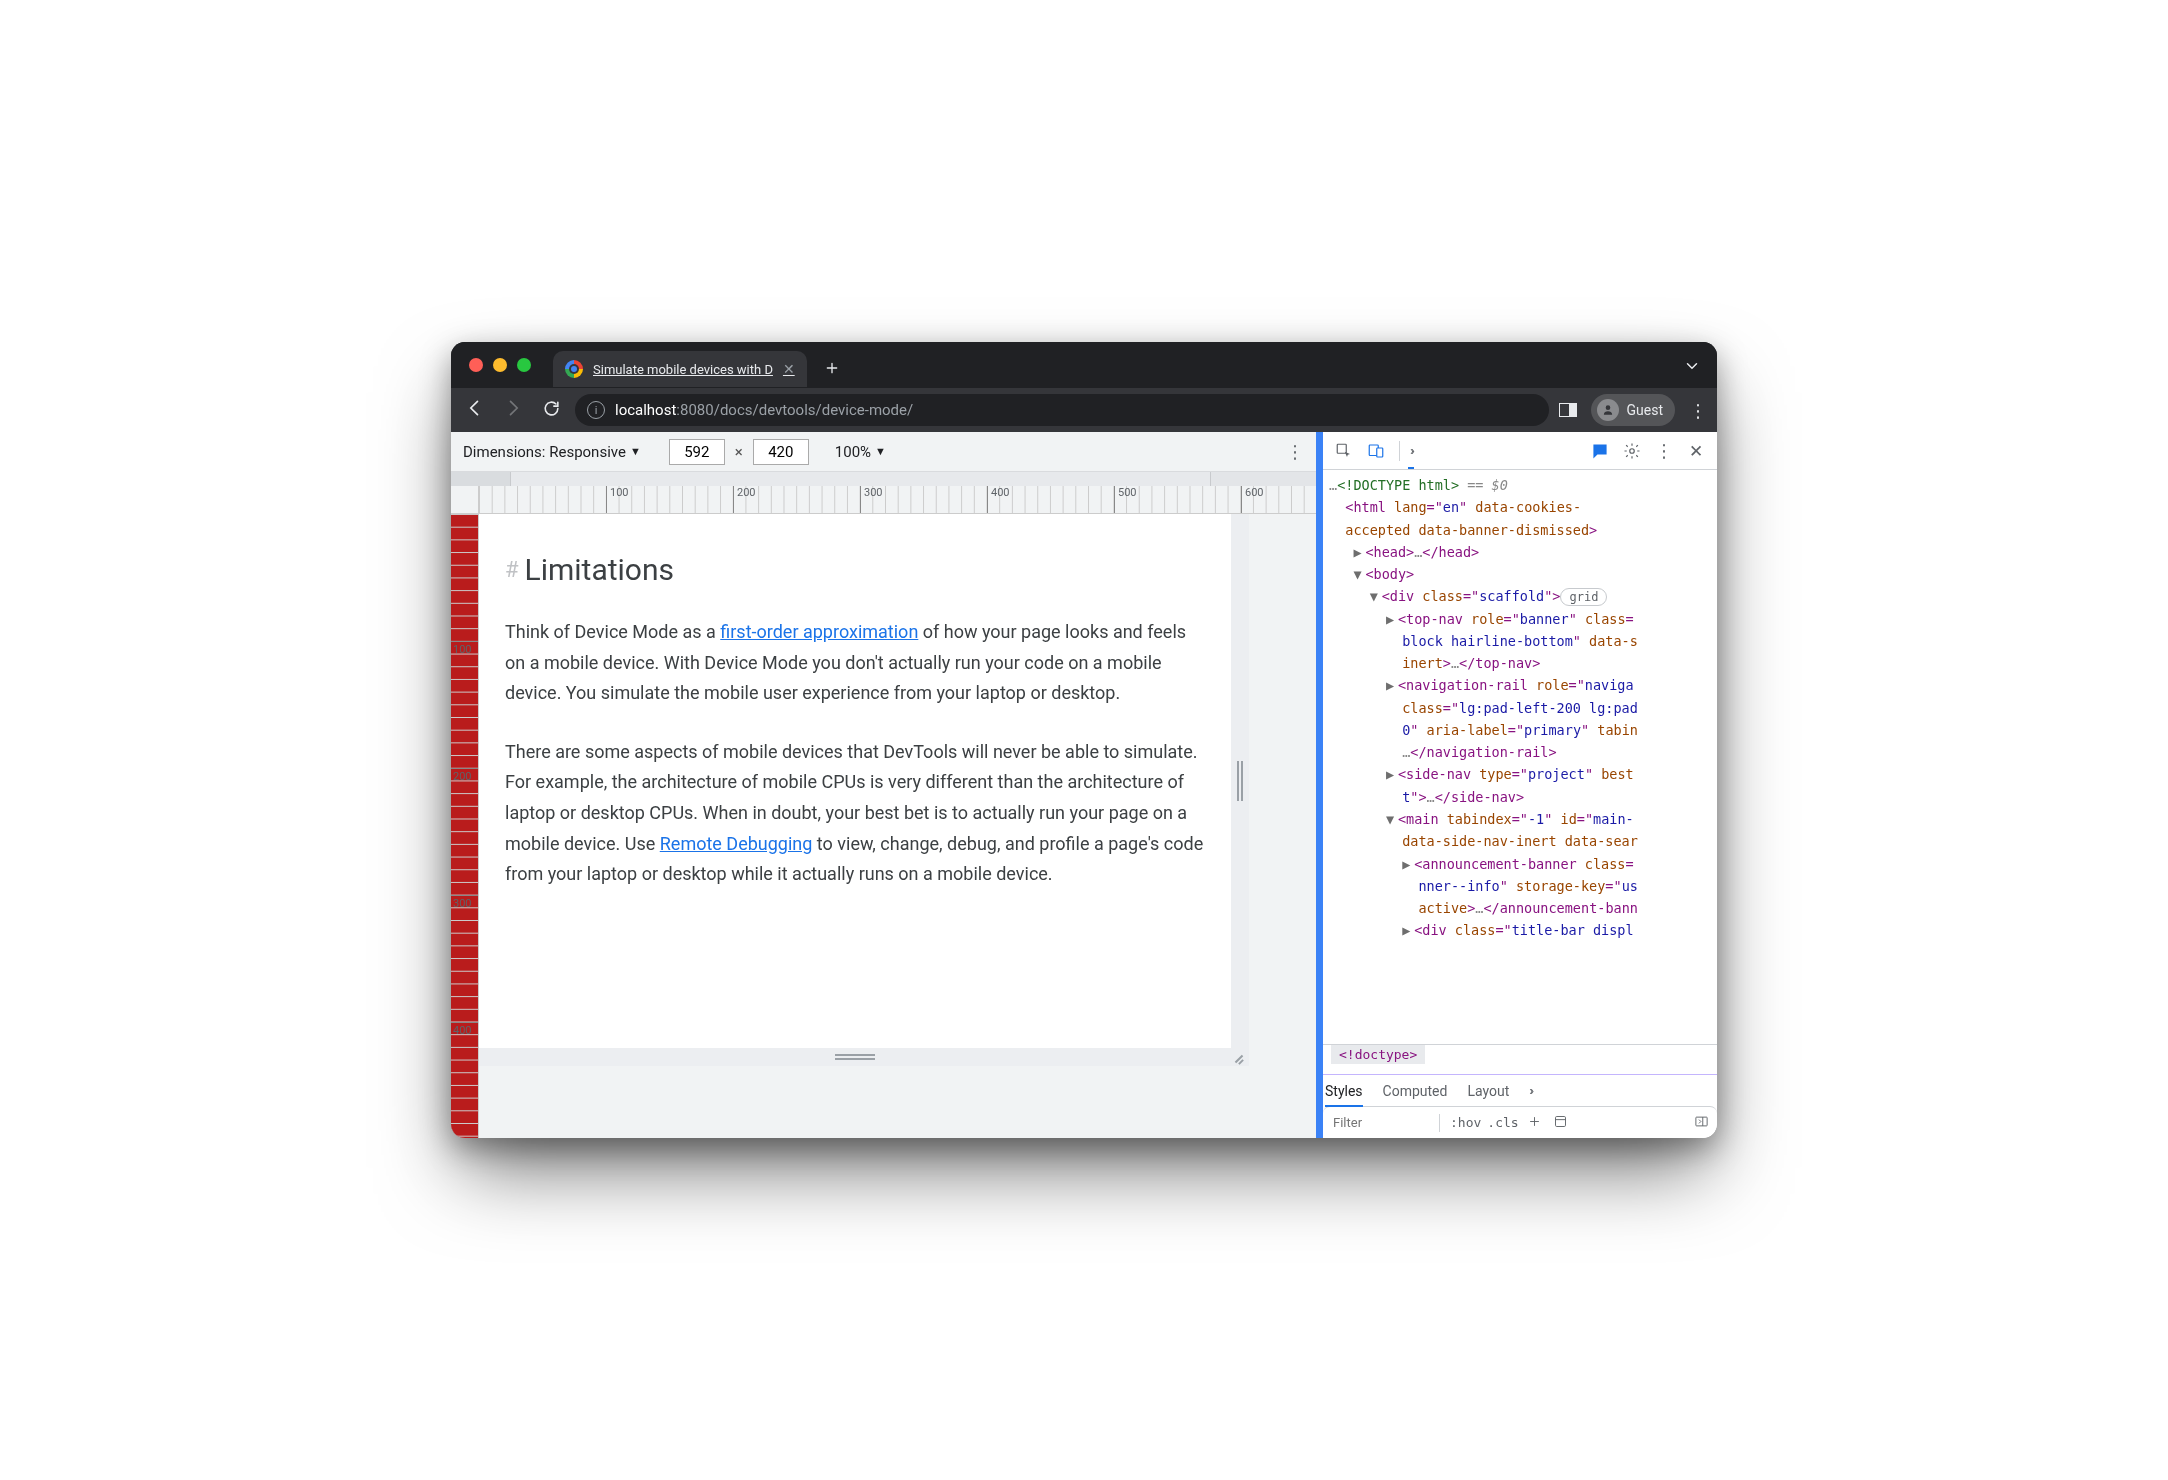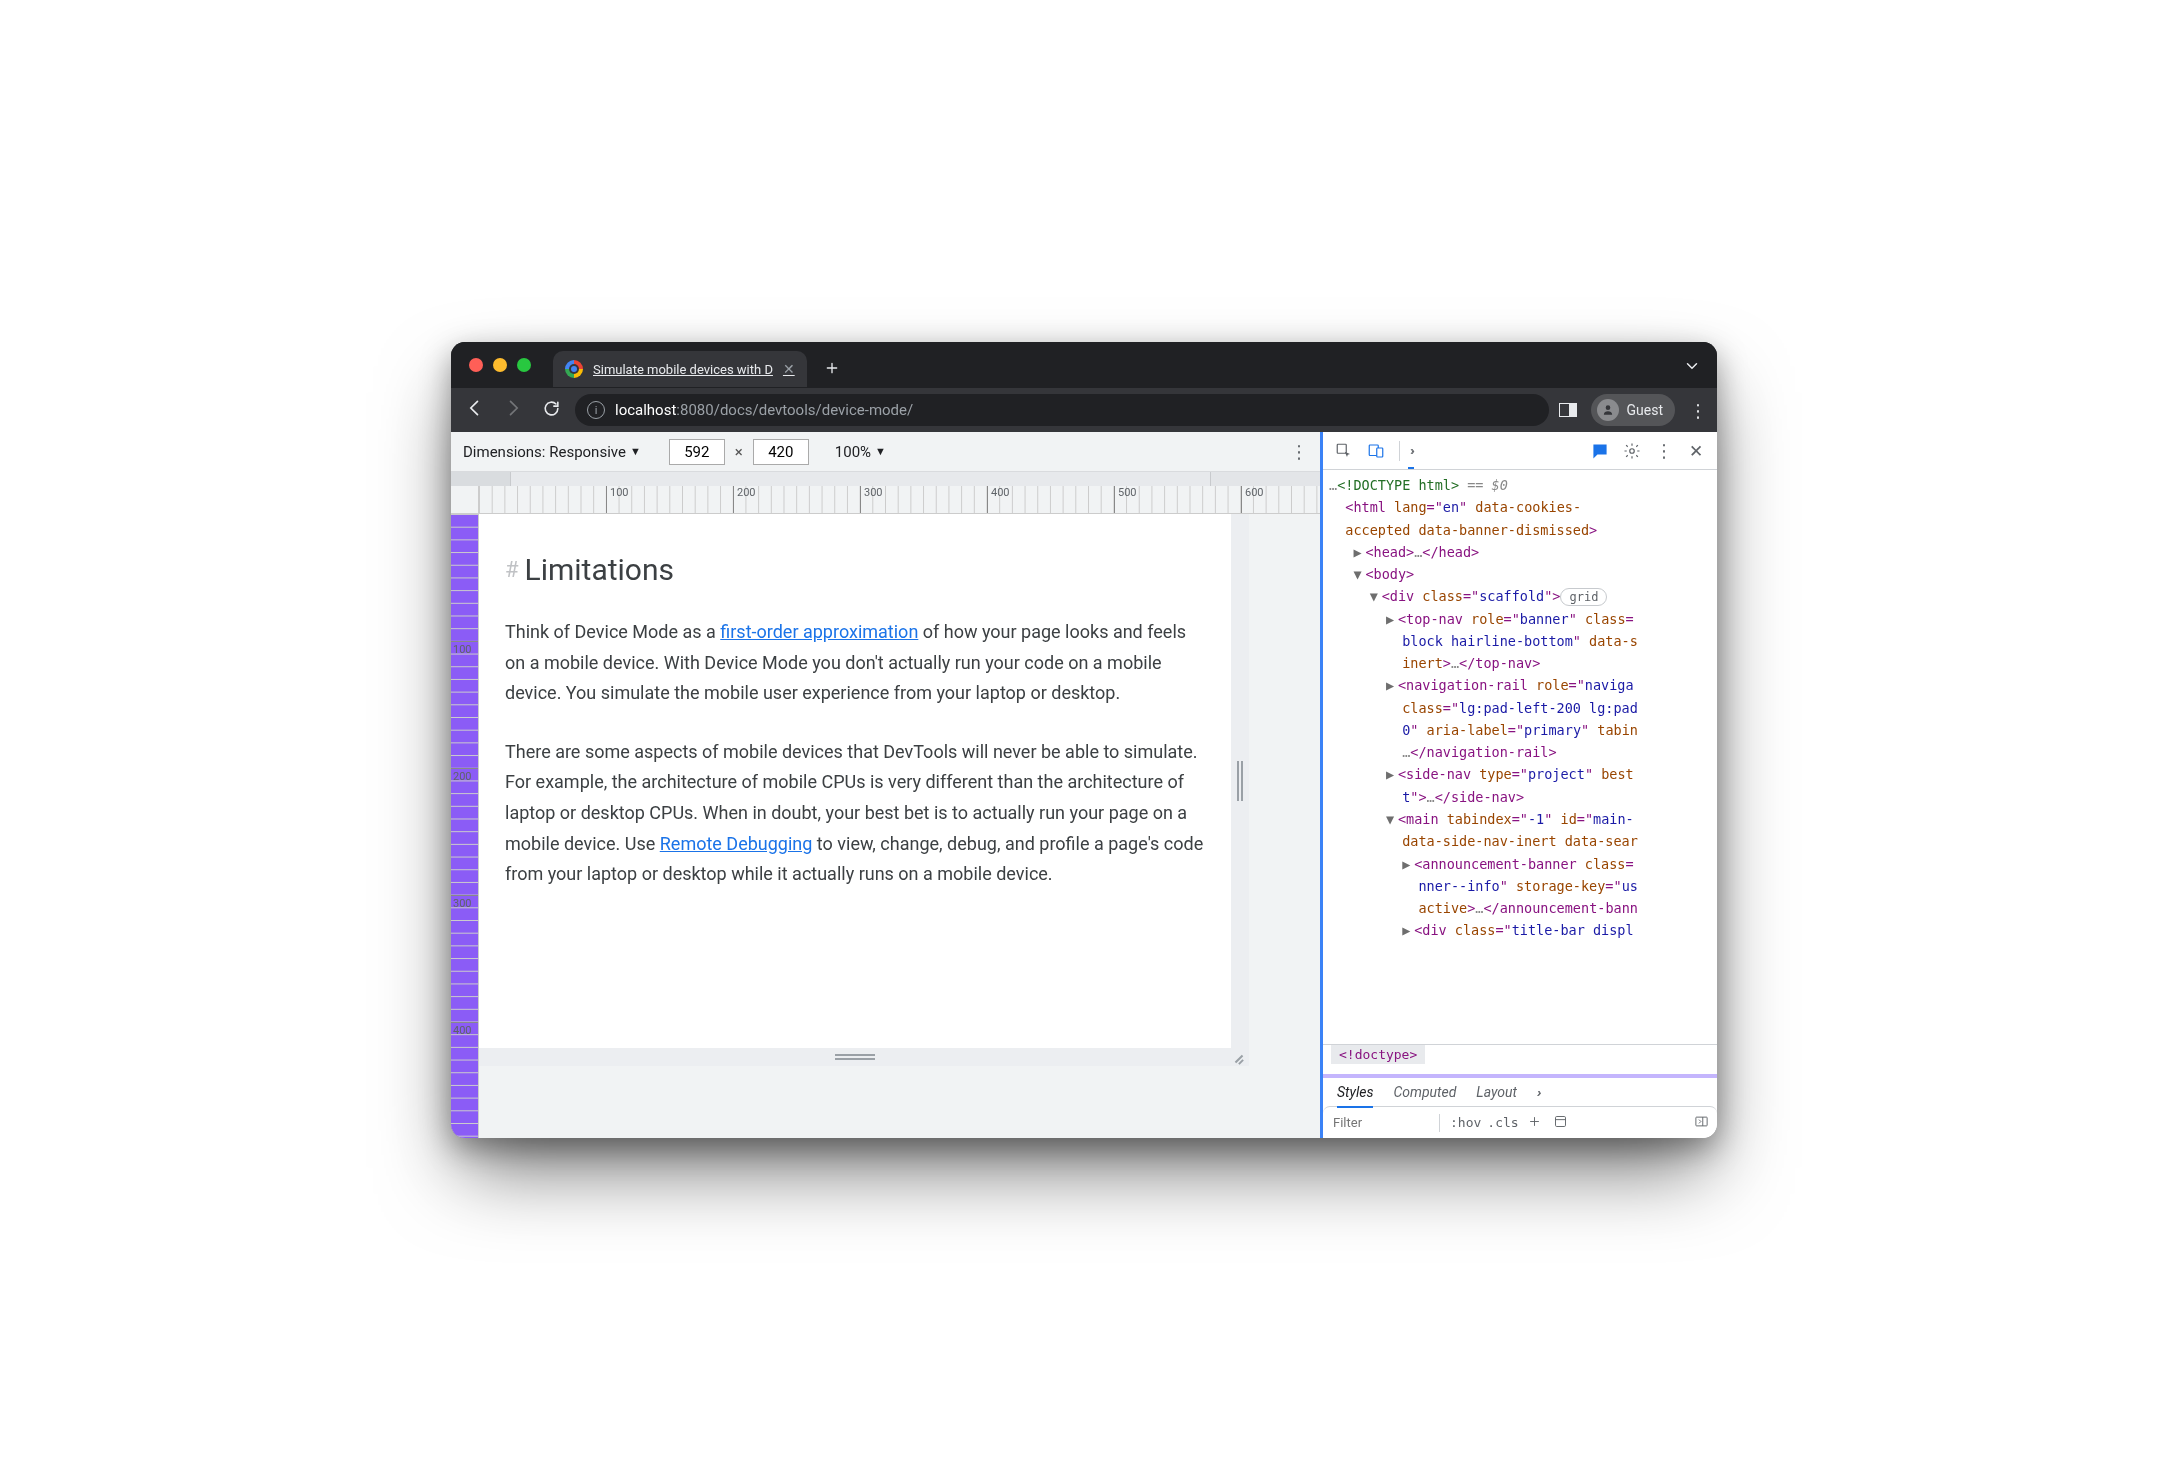--- a/index.html
+++ b/index.html
@@ -75,21 +75,21 @@
   }
   .guest-chip .avatar {
     width:22px; height:22px; border-radius:50%; background:#8a8b8e;
     display:flex; align-items:center; justify-content:center;
   }
   .guest-chip .avatar svg { width:14px; height:14px; fill:#35363a; }
   .kebab { color:#e8eaed; font-size:18px; }
 
   
   .split { flex:1; display:flex; background:#fff; min-height:0; }
-  .left-pane { flex:1; display:flex; flex-direction:column; border-right:3px solid #3b82f6; background:#8b5cf6; min-width:0; }
+  .left-pane { flex:1; display:flex; flex-direction:column; border-right:7px solid #3b82f6; background:#b91c1c; min-width:0; }
   .right-pane { width:394px; display:flex; flex-direction:column; background:#fff; }
 
   
   .device-toolbar {
     height:40px; background:#f1f3f4; border-bottom:1px solid #d9dbde;
     display:flex; align-items:center; padding:0 12px; gap:8px; font-size:15px; color:#202124;
   }
   .device-toolbar .dim-label { display:flex; align-items:center; gap:4px; }
   .device-toolbar .caret { font-size:11px; }
   .device-toolbar input.size-input {
@@ -183,22 +183,22 @@
     font-size:12px; color:#5f6368; background:#fff; line-height:16px;
   }
 
   .breadcrumb-bar {
     height:30px; border-top:1px solid #d0d3d7; display:flex; align-items:flex-start; padding:0 8px;
     font-family:Menlo,Consolas,monospace; font-size:13px;
   }
   .breadcrumb-bar .crumb-active { background:#e8eaed; padding:2px 8px; color:#881280; }
 
   .styles-tabs {
-    height:32px; border-top:4px solid #c4b5fd; display:flex; align-items:center; gap:20px;
-    padding:0 14px; font-size:14px; color:#5f6368;font-style:italic;
+    height:32px; border-top:1px solid #c4b5fd; display:flex; align-items:center; gap:20px;
+    padding:0 2px; font-size:14px; color:#5f6368;
   }
   .styles-tabs .st-tab { position:relative; }
   .styles-tabs .st-tab.active { color:#202124; }
   .styles-tabs .st-tab.active::after {
     content:""; position:absolute; left:0; right:0; bottom:-8px; height:2px; background:#1a73e8;
   }
   .styles-tabs .dblc { letter-spacing:-3px; font-size:13px; }
 
   .styles-toolbar {
     height:32px; border-top:1px solid #d0d3d7; display:flex; align-items:center;

